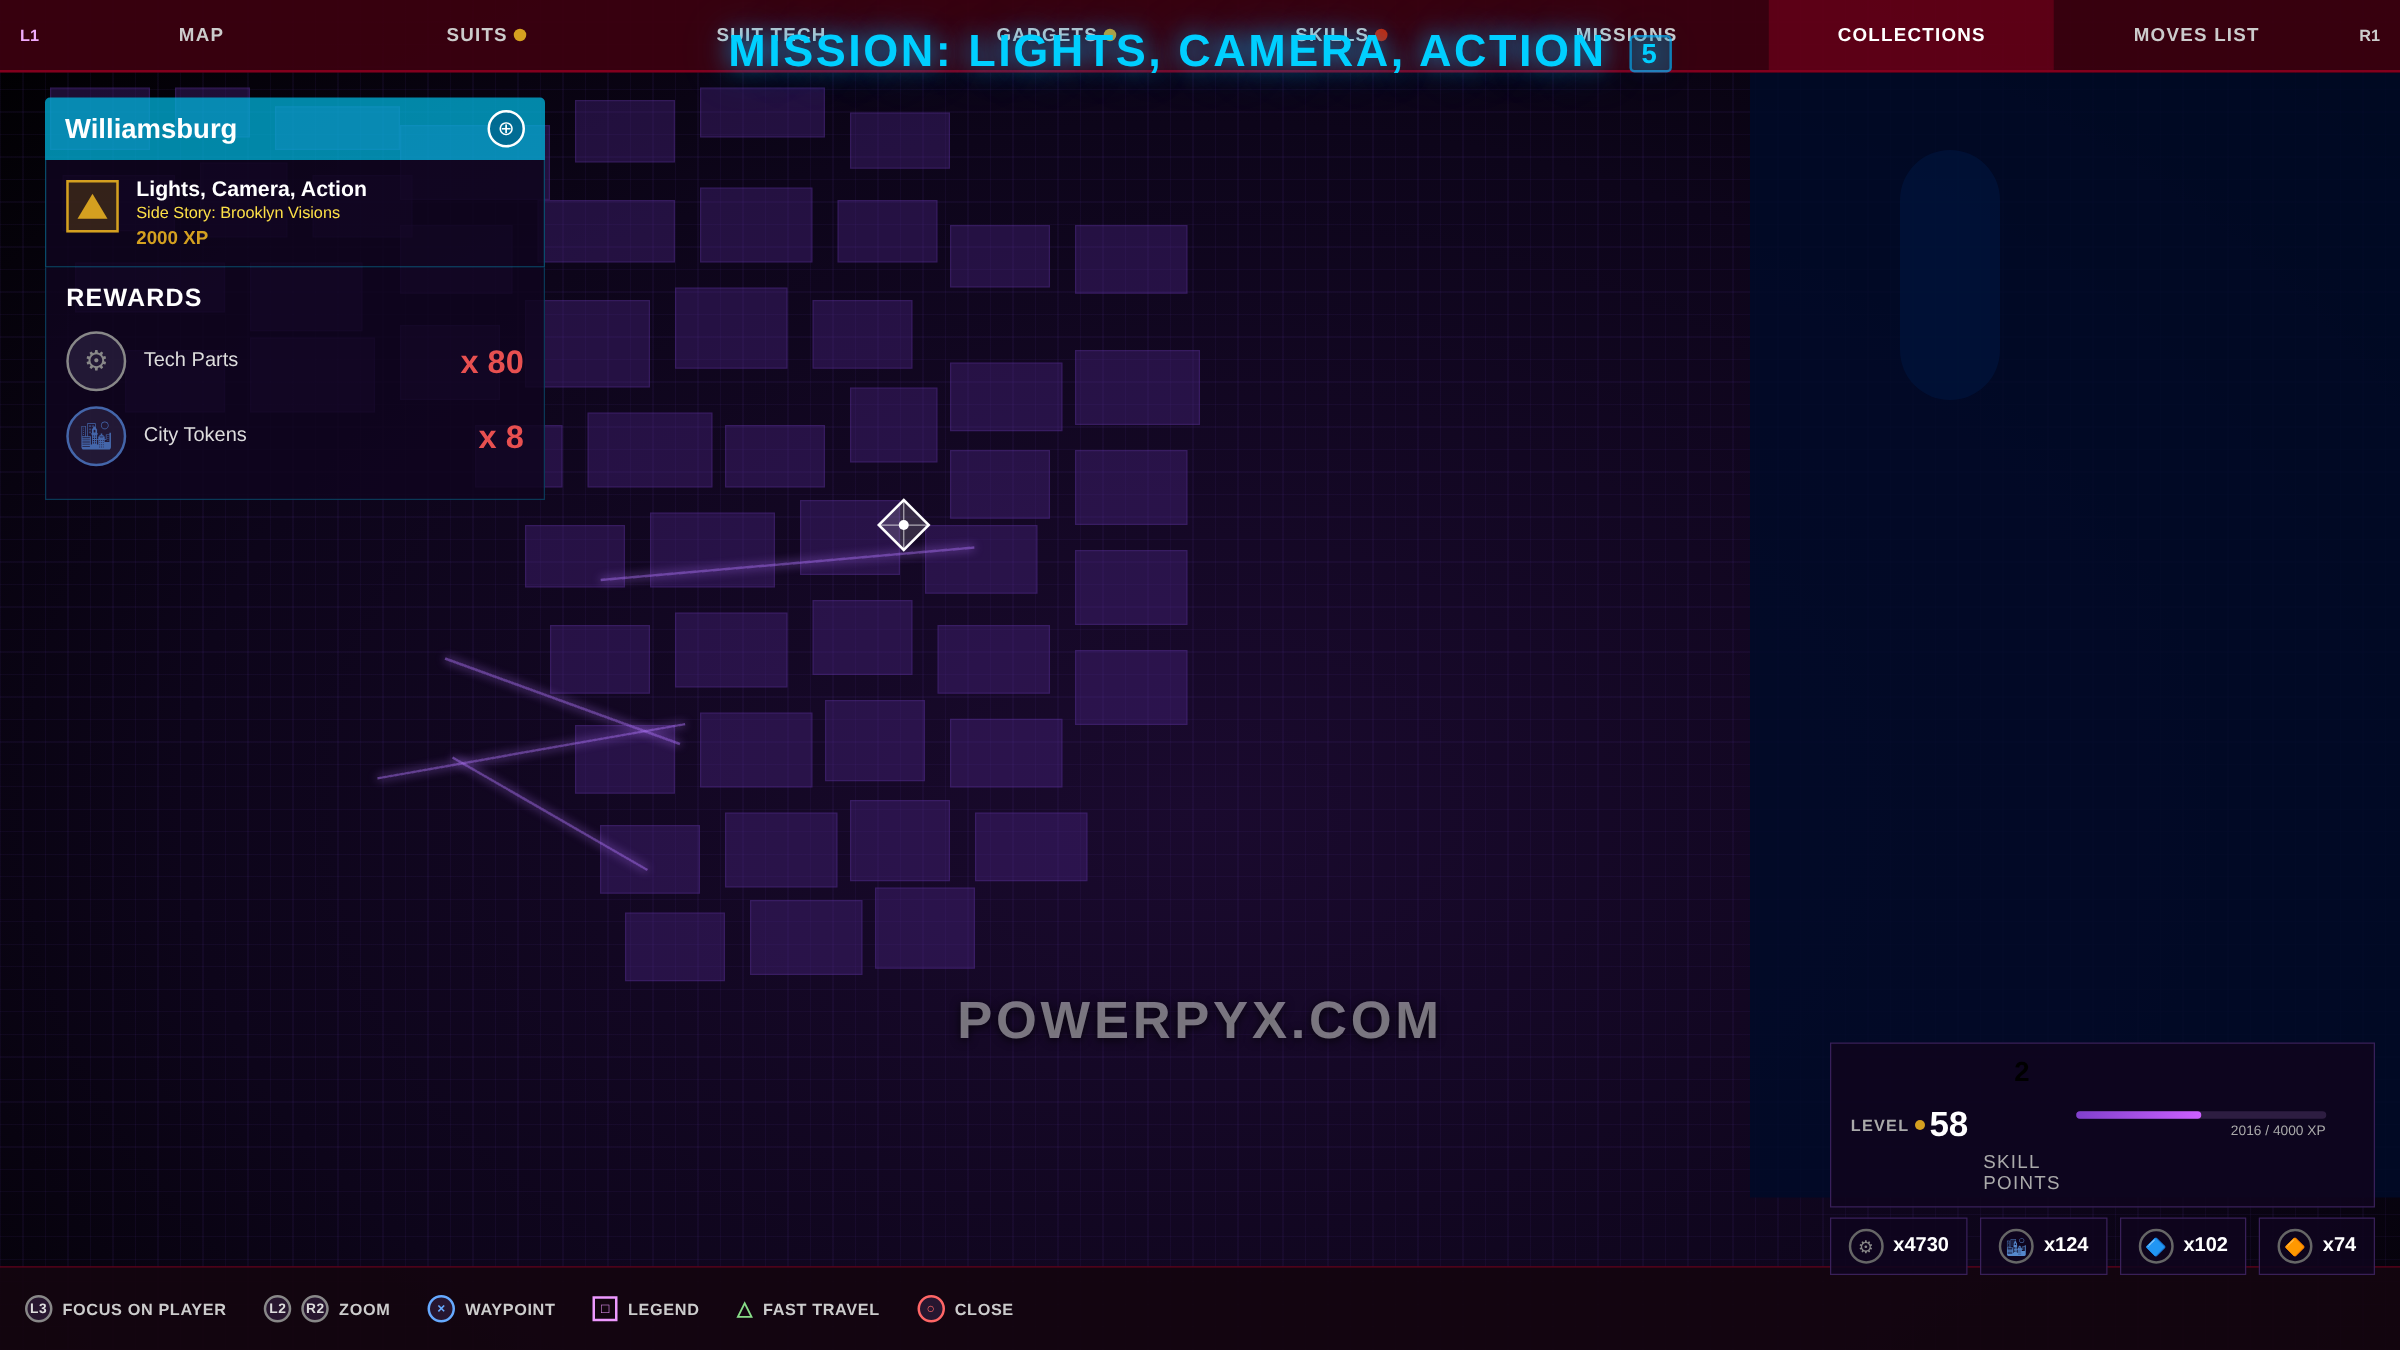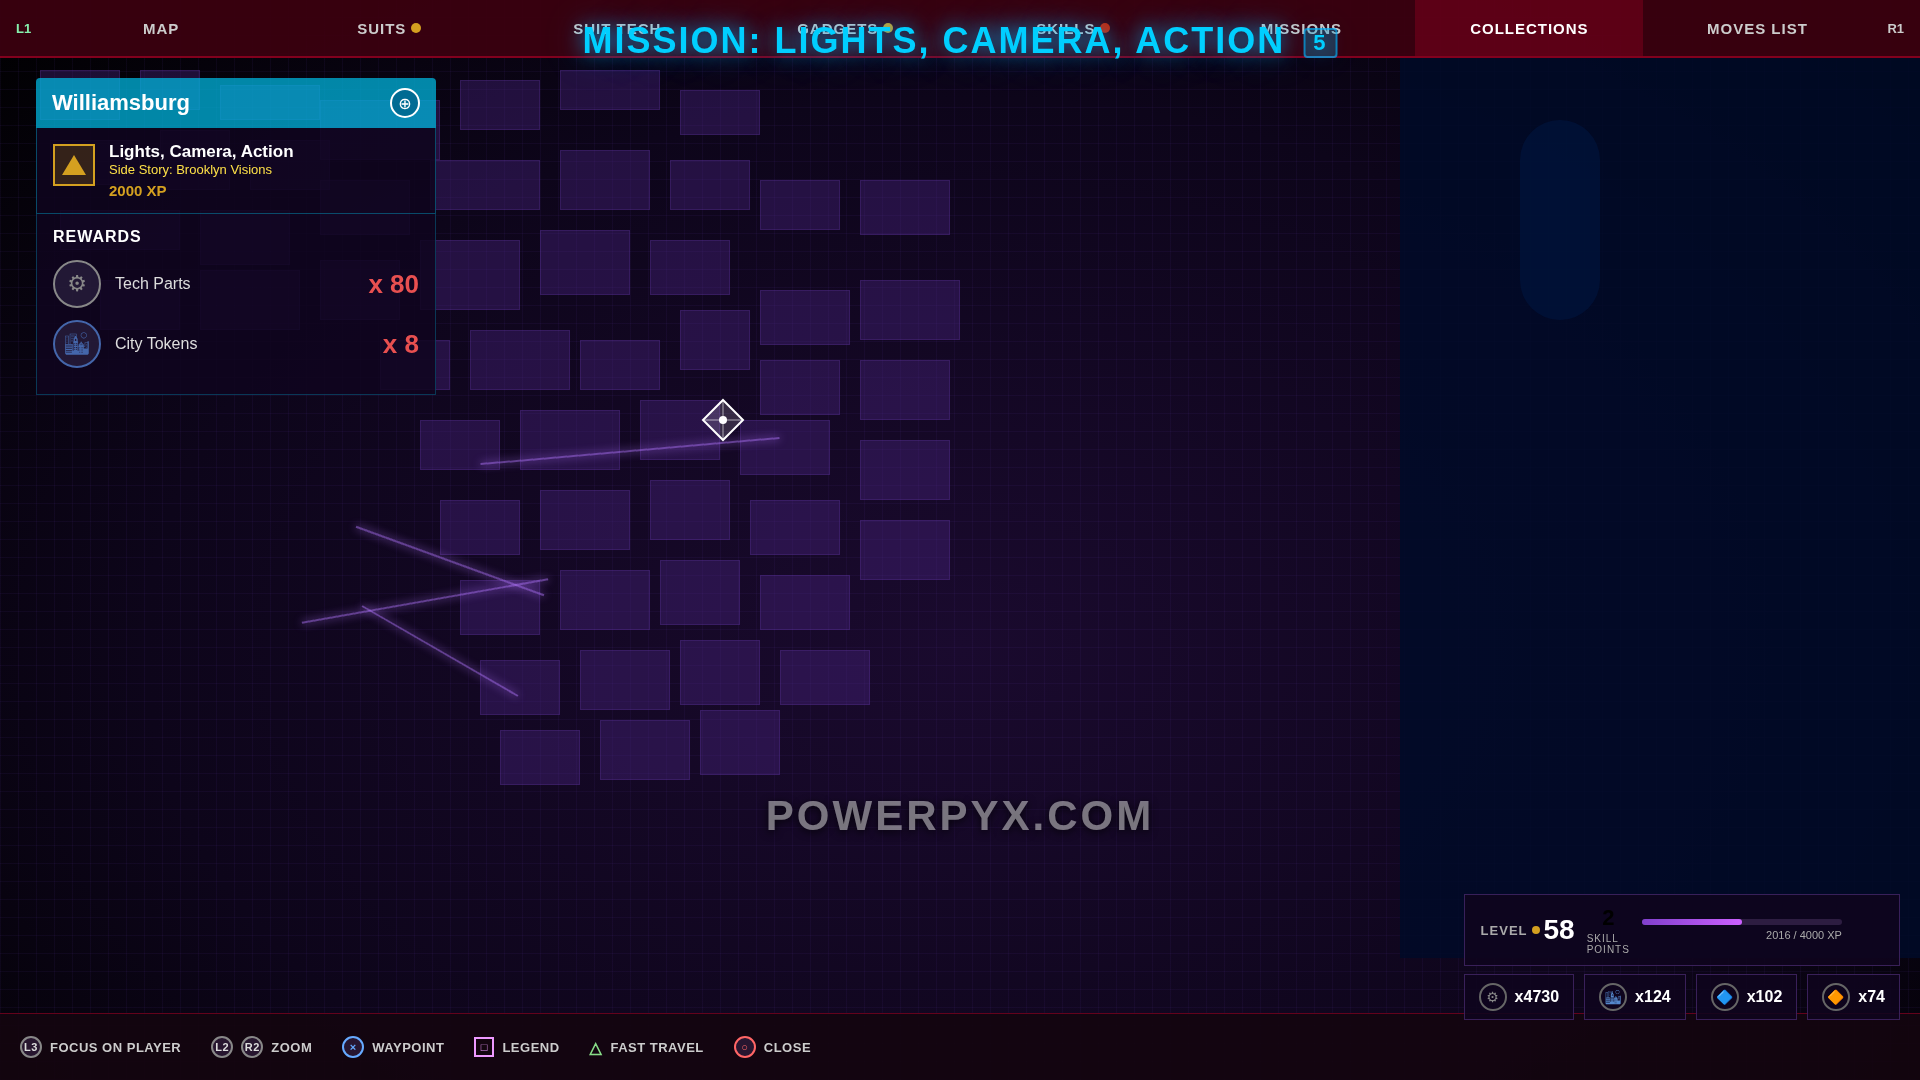--- a/index.html
+++ b/index.html
@@ -199,21 +199,21 @@
 
     #rewards-panel {
       background: rgba(15,5,30,0.85);
       border: 1px solid rgba(0,180,220,0.3);
       border-top: none;
       padding: 14px 16px;
     }
 
     .rewards-title {
       color: #fff;
-      font-size: 16px;
+      font-size: 20px;
       font-weight: bold;
       letter-spacing: 1px;
       margin-bottom: 14px;
       text-transform: uppercase;
     }
 
     .reward-row {
       display: flex;
       align-items: center;
       margin-bottom: 12px;
@@ -340,21 +340,21 @@
 
     .level-num {
       color: #fff;
       font-size: 28px;
       font-weight: 900;
     }
     .skill-points {
       font-size: 22px;
       font-weight: bold;
     }
-    .skill-label { font-size: 10px; color: #aaa; letter-spacing: 1px; }
+    .skill-label { font-size: 15px; color: #aaa; letter-spacing: 1px; margin-top: 48px; }
 
     .xp-bar-wrap {
       width: 200px;
     }
     .xp-bar-bg {
       background: rgba(60,40,80,0.7);
       height: 6px;
       border-radius: 3px;
       margin-bottom: 4px;
     }
@@ -418,21 +418,21 @@
       border-radius: 20px;
     }
 
     
     .glow-line {
       position: absolute;
       background: rgba(180,120,255,0.5);
       box-shadow: 0 0 8px rgba(180,120,255,0.8);
     }
 
-    #nav-left { font-size: 13px; color: #86efac; padding: 0 16px; font-weight: bold; }
+    #nav-left { font-size: 13px; color: #f0abfc; padding: 0 16px; font-weight: bold; }
     #nav-right { font-size: 13px; color: #ccc; padding: 0 16px; font-weight: bold; }
   </style>
 </head>
 <body>
 
 <div id="map-bg">
 
   <div class="city-block" style="left:40px;top:70px;width:80px;height:50px;"></div>
   <div class="city-block" style="left:140px;top:70px;width:60px;height:40px;"></div>
   <div class="city-block" style="left:220px;top:85px;width:100px;height:35px;"></div>

